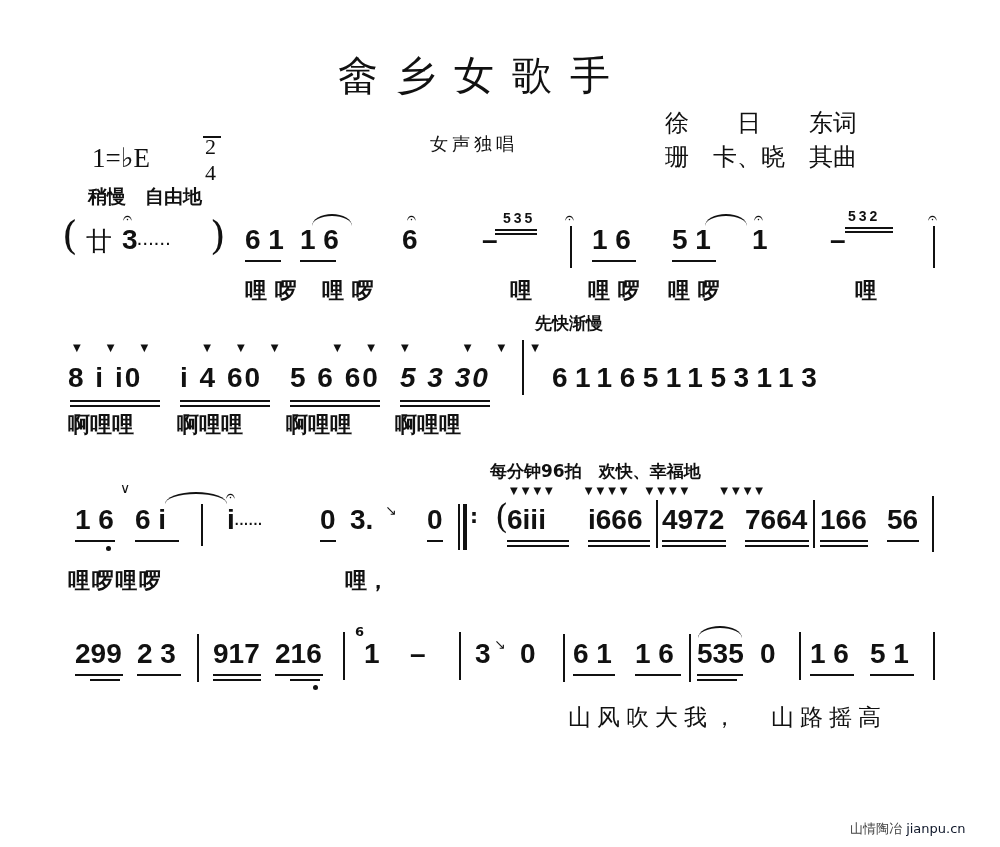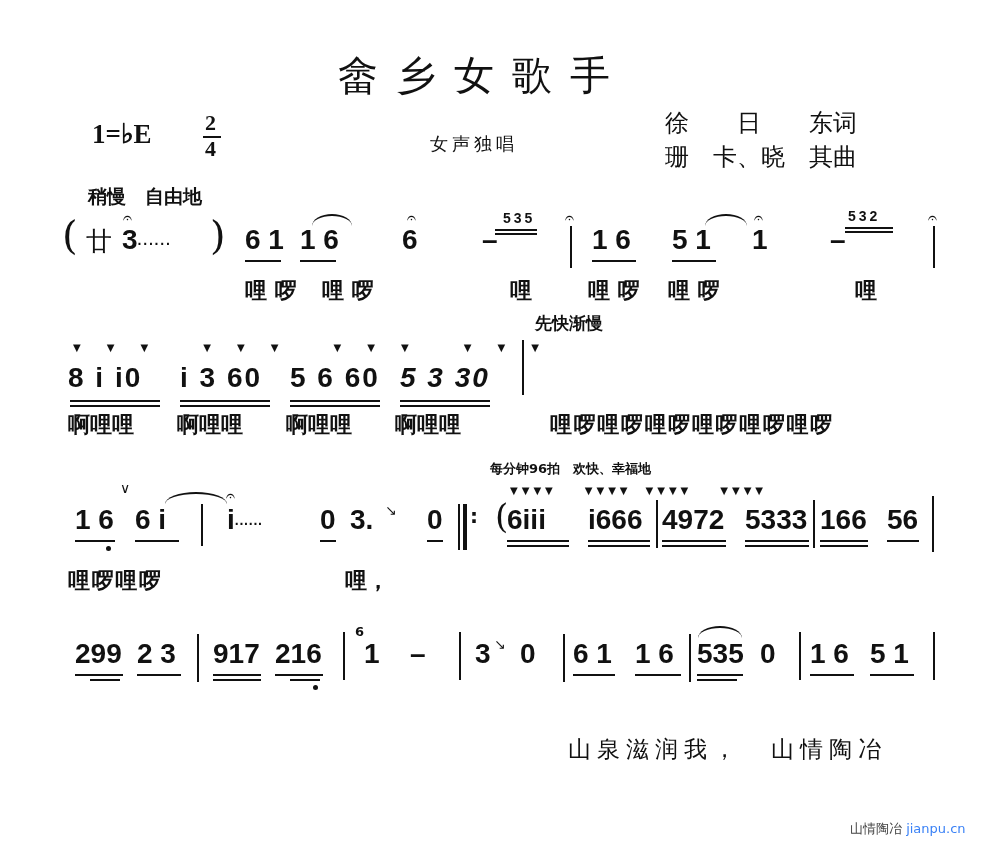--- a/index.html
+++ b/index.html
@@ -1,34 +1,34 @@
 <!DOCTYPE html>
 <html><head>
 <meta charset="utf-8">
 <style>
   html, body { margin: 0; padding: 0; background: #ffffff; }
   body { width: 1000px; height: 847px; position: relative; overflow: hidden; color: #111; font-family: "DejaVu Sans", sans-serif; }
   .abs { position: absolute; white-space: nowrap; }
   .title { font-family: "DejaVu Serif", serif; font-size: 40px; letter-spacing: 18px; font-weight: normal; }
-  .key { font-family: "Liberation Serif", serif; font-size: 27px; font-weight: bold; }
+  .key { font-family: "Liberation Serif", serif; font-size: 27px; font-weight: normal; margin-top: 24px; }
   .meta { font-size: 18px; letter-spacing: 4px; }
   .credit { font-size: 24px; }
   .tempo { font-size: 19px; font-weight: bold; }
   .note { font-family: "Liberation Sans", sans-serif; font-weight: bold; font-size: 28px; letter-spacing: 0px; }
   .lyr { font-size: 22px; font-weight: bold; }
   .lyr2 { font-size: 23px; letter-spacing: 6px; }
   .bar { position: absolute; width: 2px; background: #111; }
   .uline { position: absolute; height: 2px; background: #111; }
   .slur { position: absolute; border-top: 2px solid #111; border-radius: 50% 50% 0 0 / 100% 100% 0 0; height: 10px; }
   .fermata { position: absolute; font-size: 16px; }
   .dot { position: absolute; width: 5px; height: 5px; border-radius: 50%; background: #111; }
   .grace { font-family: "Liberation Sans", sans-serif; font-weight: bold; font-size: 14px; letter-spacing: 3px; }
   .small { font-size: 13px; }
   .watermark { font-size: 13px; color: #444; }
-  .watermark .url { color: #3b82f6; }
+  .watermark .url { color: #0f172a; }
 </style>
 </head>
 <body>
 
 <div class="abs title" style="left:338px; top:48px;">畲乡女歌手</div>
 
 <div class="abs key" style="left:92px; top:118px;">1=♭E</div>
 <div class="abs key" style="left:205px; top:110px; font-size:22px;">2</div>
 <div class="abs" style="left:203px; top:136px; width:18px; height:2px; background:#111;"></div>
 <div class="abs key" style="left:205px; top:136px; font-size:22px;">4</div>
@@ -82,39 +82,39 @@
   <div class="abs lyr" style="left:668px; top:76px;">哩 啰</div>
   <div class="abs lyr" style="left:855px; top:76px;">哩</div>
 </div>
 
 <div class="abs tempo" style="left:535px; top:312px; font-size:17px;">先快渐慢</div>
 <div class="abs" style="left:0; top:340px; width:1000px; height:100px;">
   <div class="abs" style="left:73px; top:2px; font-size:10px; letter-spacing:26px;">▼▼▼ ▼▼▼ ▼▼▼ ▼▼▼</div>
   <div class="abs note" style="left:68px; top:22px; letter-spacing:2px;">8 i i0</div>
   <div class="uline" style="left:70px; top:60px; width:90px;"></div>
   <div class="uline" style="left:70px; top:65px; width:90px;"></div>
-  <div class="abs note" style="left:180px; top:22px; letter-spacing:2px;">i 3 60</div>
+  <div class="abs note" style="left:180px; top:22px; letter-spacing:2px;">i 4 60</div>
   <div class="uline" style="left:180px; top:60px; width:90px;"></div>
   <div class="uline" style="left:180px; top:65px; width:90px;"></div>
   <div class="abs note" style="left:290px; top:22px; letter-spacing:2px;">5 6 60</div>
   <div class="uline" style="left:290px; top:60px; width:90px;"></div>
   <div class="uline" style="left:290px; top:65px; width:90px;"></div>
   <div class="abs note" style="left:400px; top:22px; letter-spacing:2px;font-style:italic;">5 3 30</div>
   <div class="uline" style="left:400px; top:60px; width:90px;"></div>
   <div class="uline" style="left:400px; top:65px; width:90px;"></div>
   <div class="bar" style="left:522px; top:0px; height:55px;"></div>
 
+  <div class="abs note" style="left:552px; top:22px; letter-spacing:7.5px;">611651153113</div>
   <div class="abs lyr" style="left:68px; top:70px;">啊哩哩</div>
   <div class="abs lyr" style="left:177px; top:70px;">啊哩哩</div>
   <div class="abs lyr" style="left:286px; top:70px;">啊哩哩</div>
   <div class="abs lyr" style="left:395px; top:70px;">啊哩哩</div>
-  <div class="abs lyr" style="left:550px; top:70px; letter-spacing:-3px;">哩 啰 哩 啰 哩 啰 哩 啰 哩 啰 哩 啰</div>
-</div>
-
-<div class="abs tempo" style="left:490px; top:460px; font-size:13px;">每分钟96拍　欢快、幸福地</div>
+</div>
+
+<div class="abs tempo" style="left:490px; top:460px; font-size:17px;">每分钟96拍　欢快、幸福地</div>
 <div class="abs" style="left:0; top:480px; width:1000px; height:120px;">
   <div class="abs" style="left:120px; top:0px; font-size:14px;">∨</div>
   <div class="abs note" style="left:75px; top:24px;">1 6</div>
   <div class="uline" style="left:75px; top:60px; width:40px;"></div>
   <div class="dot" style="left:106px; top:66px;"></div>
   <div class="abs note" style="left:135px; top:24px;">6 i</div>
   <div class="uline" style="left:135px; top:60px; width:44px;"></div>
   <div class="slur" style="left:165px; top:12px; width:62px;"></div>
   <div class="bar" style="left:201px; top:24px; height:42px;"></div>
   <div class="fermata" style="left:226px; top:6px;">𝄐</div>
@@ -134,21 +134,21 @@
   <div class="abs note" style="left:507px; top:24px;">6iii</div>
   <div class="uline" style="left:507px; top:60px; width:62px;"></div>
   <div class="uline" style="left:507px; top:65px; width:62px;"></div>
   <div class="abs note" style="left:588px; top:24px;">i666</div>
   <div class="uline" style="left:588px; top:60px; width:62px;"></div>
   <div class="uline" style="left:588px; top:65px; width:62px;"></div>
   <div class="bar" style="left:656px; top:20px; height:48px;"></div>
   <div class="abs note" style="left:662px; top:24px;">4972</div>
   <div class="uline" style="left:662px; top:60px; width:64px;"></div>
   <div class="uline" style="left:662px; top:65px; width:64px;"></div>
-  <div class="abs note" style="left:745px; top:24px;">5333</div>
+  <div class="abs note" style="left:745px; top:24px;">7664</div>
   <div class="uline" style="left:745px; top:60px; width:64px;"></div>
   <div class="uline" style="left:745px; top:65px; width:64px;"></div>
   <div class="bar" style="left:813px; top:20px; height:48px;"></div>
   <div class="abs note" style="left:820px; top:24px;">166</div>
   <div class="uline" style="left:820px; top:60px; width:48px;"></div>
   <div class="uline" style="left:820px; top:65px; width:48px;"></div>
   <div class="abs note" style="left:887px; top:24px;">56</div>
   <div class="uline" style="left:887px; top:60px; width:32px;"></div>
   <div class="bar" style="left:932px; top:16px; height:56px;"></div>
 
@@ -189,19 +189,19 @@
   <div class="uline" style="left:697px; top:54px; width:46px;"></div>
   <div class="uline" style="left:697px; top:59px; width:40px;"></div>
   <div class="abs note" style="left:760px; top:18px;">0</div>
   <div class="bar" style="left:799px; top:12px; height:48px;"></div>
   <div class="abs note" style="left:810px; top:18px;">1 6</div>
   <div class="uline" style="left:810px; top:54px; width:44px;"></div>
   <div class="abs note" style="left:870px; top:18px;">5 1</div>
   <div class="uline" style="left:870px; top:54px; width:44px;"></div>
   <div class="bar" style="left:933px; top:12px; height:48px;"></div>
 
-  <div class="abs lyr2" style="left:568px; top:114px;">山泉滋润我，　山情陶冶</div>
+  <div class="abs lyr2" style="left:568px; top:82px;">山风吹大我，　山路摇高</div>
 </div>
 
 <div class="abs watermark" style="left:850px; top:820px;">
   <span>山情陶冶</span>
   <span class="url">jianpu.cn</span>
 </div>
 
 </body></html>

